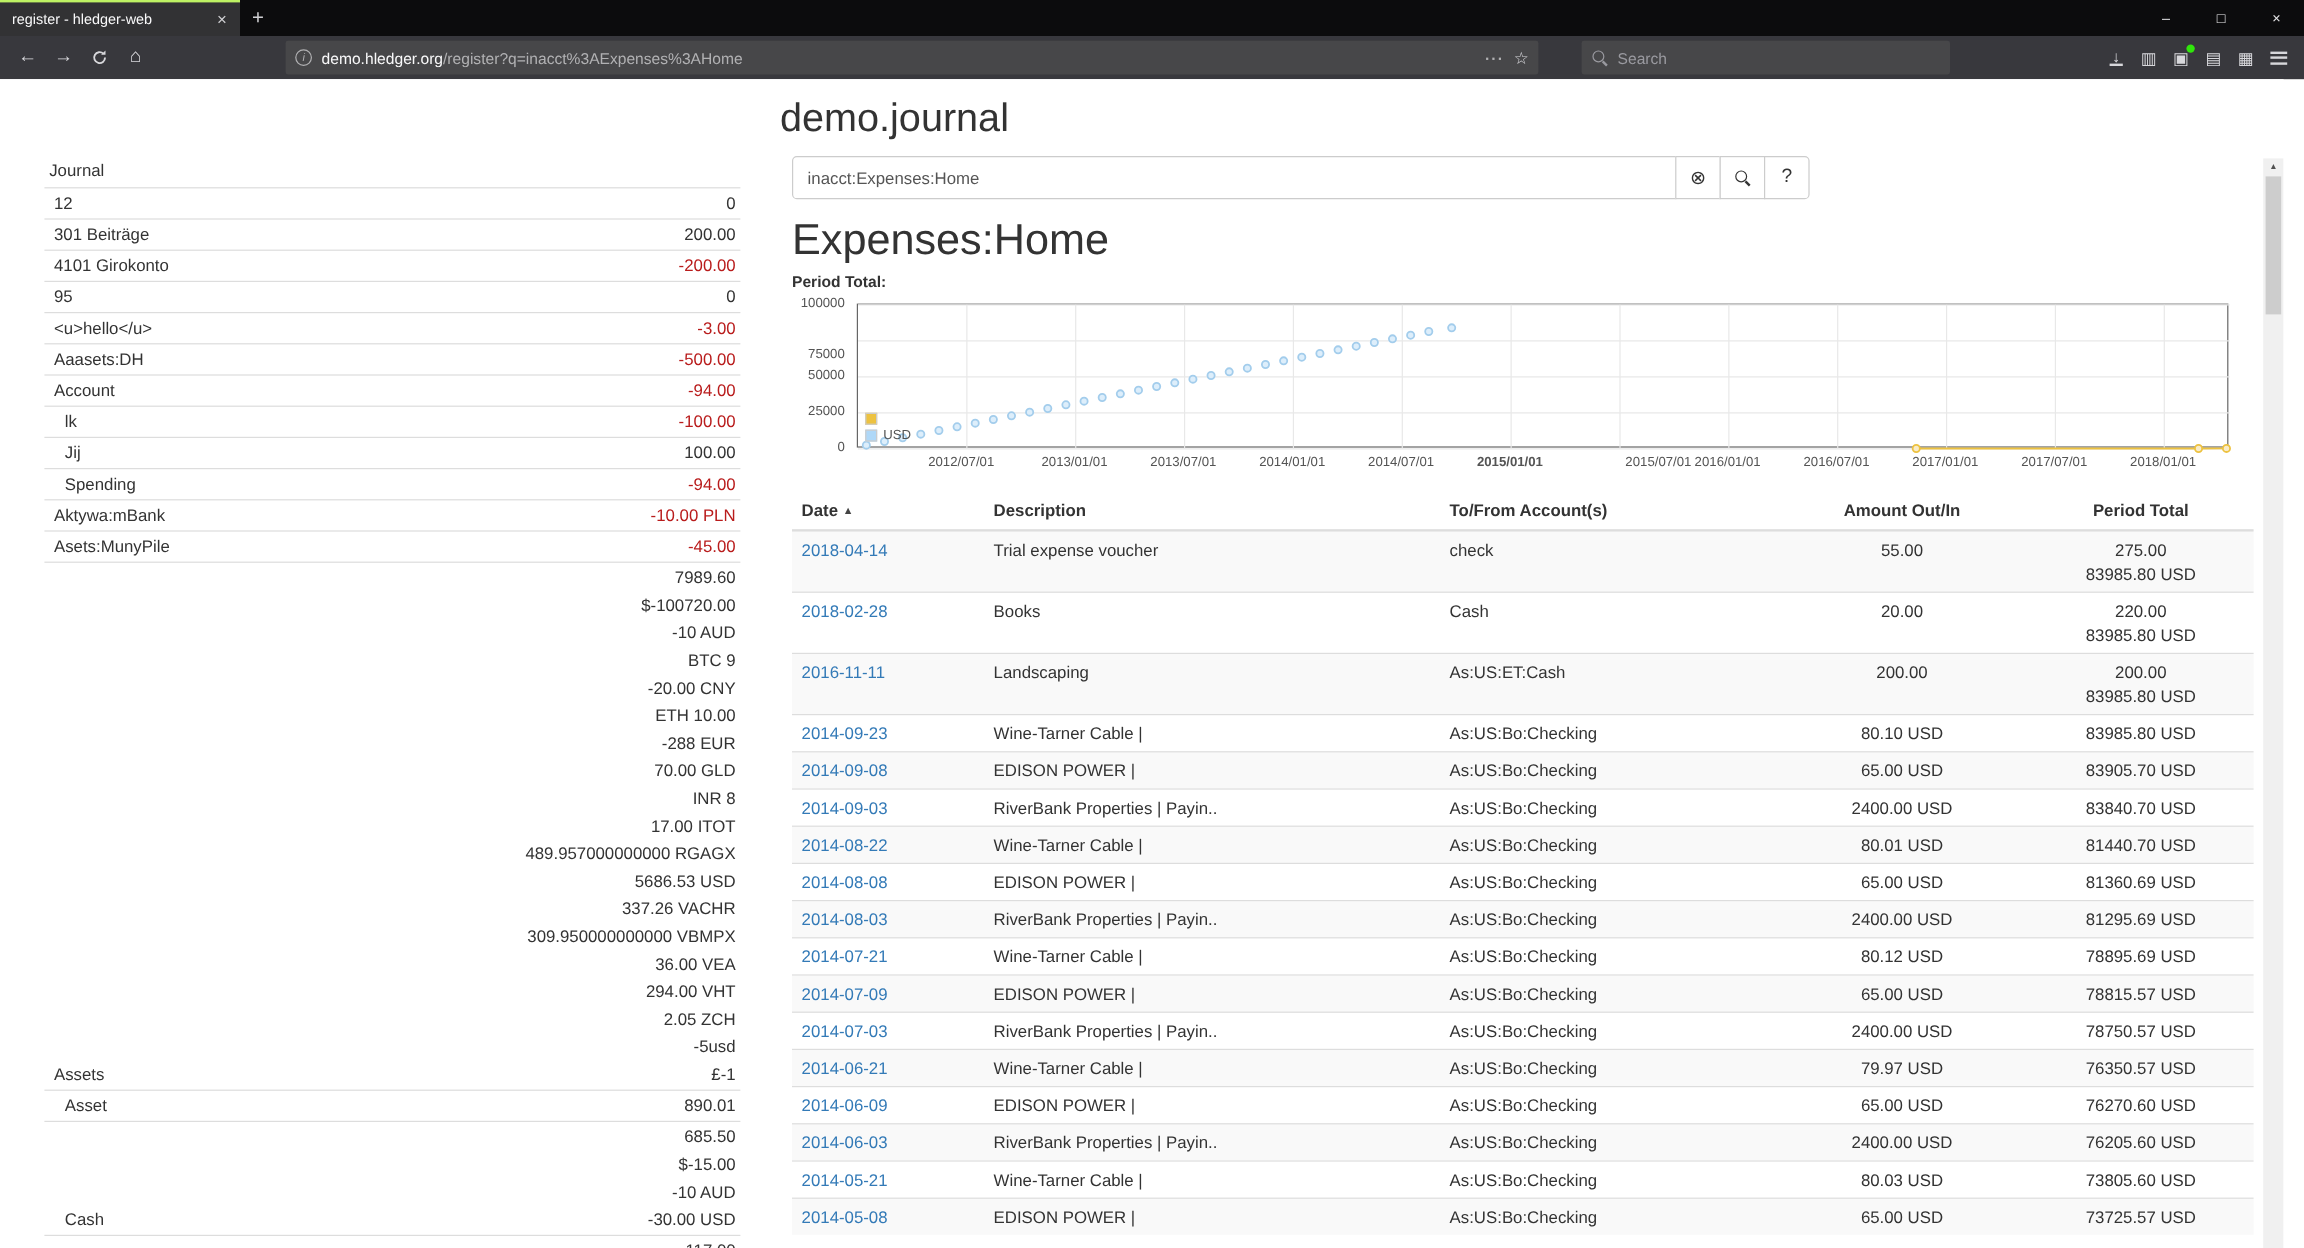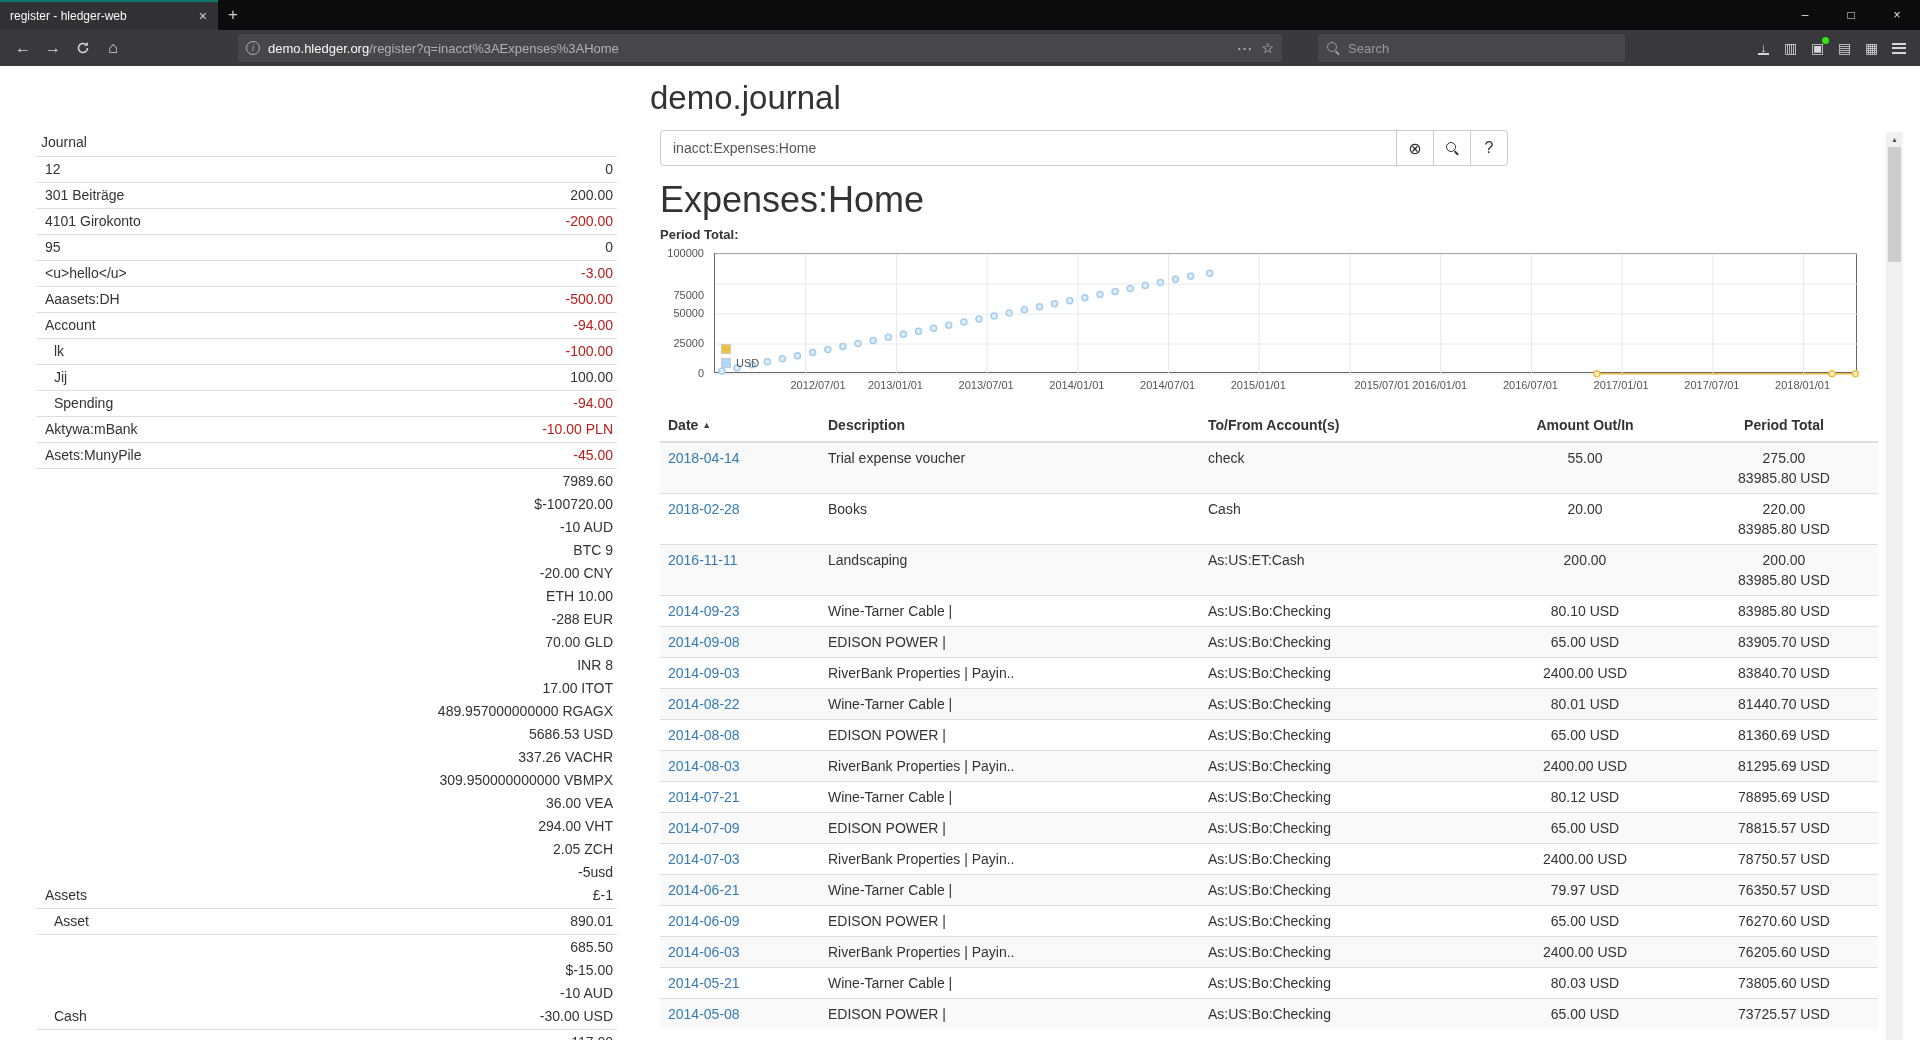--- a/index.html
+++ b/index.html
@@ -2,21 +2,21 @@
 <html><head>
 <meta charset="utf-8">
 <style>
   *{margin:0;padding:0;box-sizing:border-box;}
   html,body{width:1920px;height:1040px;overflow:hidden;background:#fff;
     font-family:"Liberation Sans",sans-serif;color:#333;}
 
   
   .chrome{position:absolute;top:0;left:0;width:1920px;height:66px;}
   .tabbar{height:30px;background:#0c0c0d;display:flex;align-items:stretch;color:#b1b1b3;}
-  .tab{width:218px;background:#323234;border-top:2px solid #0f766e;display:flex;align-items:center;
+  .tab{width:200px;background:#323234;border-top:2px solid #bef264;display:flex;align-items:center;
        padding:0 6px 0 10px;color:#f9f9fa;font-size:12px;}
   .tab-label{flex:1;white-space:nowrap;overflow:hidden;}
   .tab-close{font-size:14px;padding:0 5px;color:#d0d0d3;cursor:pointer;}
   .newtab{width:30px;display:flex;align-items:center;justify-content:center;font-size:17px;color:#d0d0d3;cursor:pointer;}
   .win-controls{margin-left:auto;display:flex;}
   .winbtn{width:46px;display:flex;align-items:center;justify-content:center;font-size:12px;color:#e6e6e8;cursor:pointer;}
   .navbar{height:36px;background:#38383d;display:flex;align-items:center;padding:0 8px;}
   .navbtn{width:30px;height:28px;display:flex;align-items:center;justify-content:center;color:#d7d7db;font-size:16px;cursor:pointer;}
   .urlbar{flex:1;height:28px;margin-left:110px;background:#474749;border-radius:2px;display:flex;
           align-items:center;padding:0 8px;font-size:13px;cursor:text;}
@@ -357,26 +357,26 @@
             <circle cx="445.4112850619682" cy="28.379279999999994" r="3" stroke="#a3cdec" stroke-width="1.5" fill="#ddeefb"></circle>
             <circle cx="460.53033268100216" cy="25.325255999999996" r="3" stroke="#a3cdec" stroke-width="1.5" fill="#ddeefb"></circle>
             <circle cx="475.64938030003617" cy="22.271231999999998" r="3" stroke="#a3cdec" stroke-width="1.5" fill="#ddeefb"></circle>
             <circle cx="494.74494455318694" cy="19.217039999999997" r="3" stroke="#a3cdec" stroke-width="1.5" fill="#ddeefb"></circle>
           </svg></div>
     <div class="y-tick" style="top: 120px;">0</div>
         <div class="y-tick" style="top: 90px;">25000</div>
         <div class="y-tick" style="top: 60px;">50000</div>
         <div class="y-tick" style="top: 42px;">75000</div>
         <div class="y-tick" style="top: 0px;">100000</div>
-        <div class="x-tick" style="left: 113px;">2012/07/01</div>
+        <div class="x-tick" style="left: 96px;">2012/07/01</div>
         <div class="x-tick" style="left: 190.429px;">2013/01/01</div>
         <div class="x-tick" style="left: 281.143px;">2013/07/01</div>
         <div class="x-tick" style="left: 371.857px;">2014/01/01</div>
         <div class="x-tick" style="left: 462.571px;">2014/07/01</div>
-        <div class="x-tick" style="left: 553.286px;">2015/01/01</div>
+        <div class="x-tick" style="left: 553.286px; font-weight: bold;">2015/01/01</div>
         <div class="x-tick" style="left: 677px;">2015/07/01</div>
         <div class="x-tick" style="left: 734.714px;">2016/01/01</div>
         <div class="x-tick" style="left: 825.429px;">2016/07/01</div>
         <div class="x-tick" style="left: 916.143px;">2017/01/01</div>
         <div class="x-tick" style="left: 1006.86px;">2017/07/01</div>
         <div class="x-tick" style="left: 1097.57px;">2018/01/01</div>
       </div>
 
     <table class="register">
       <colgroup>

